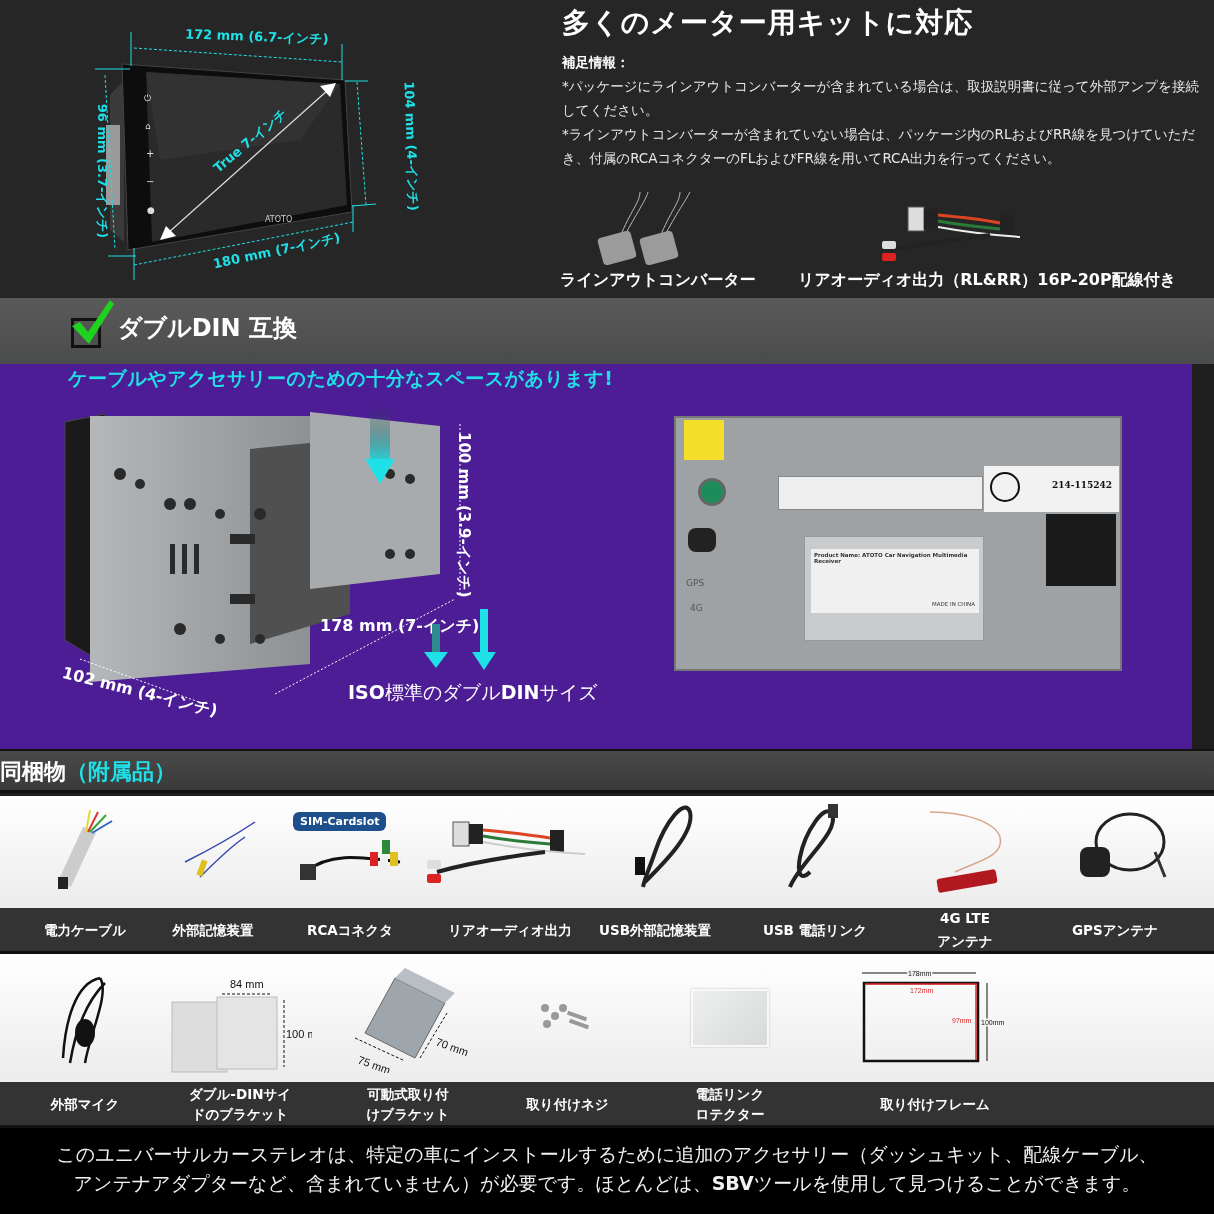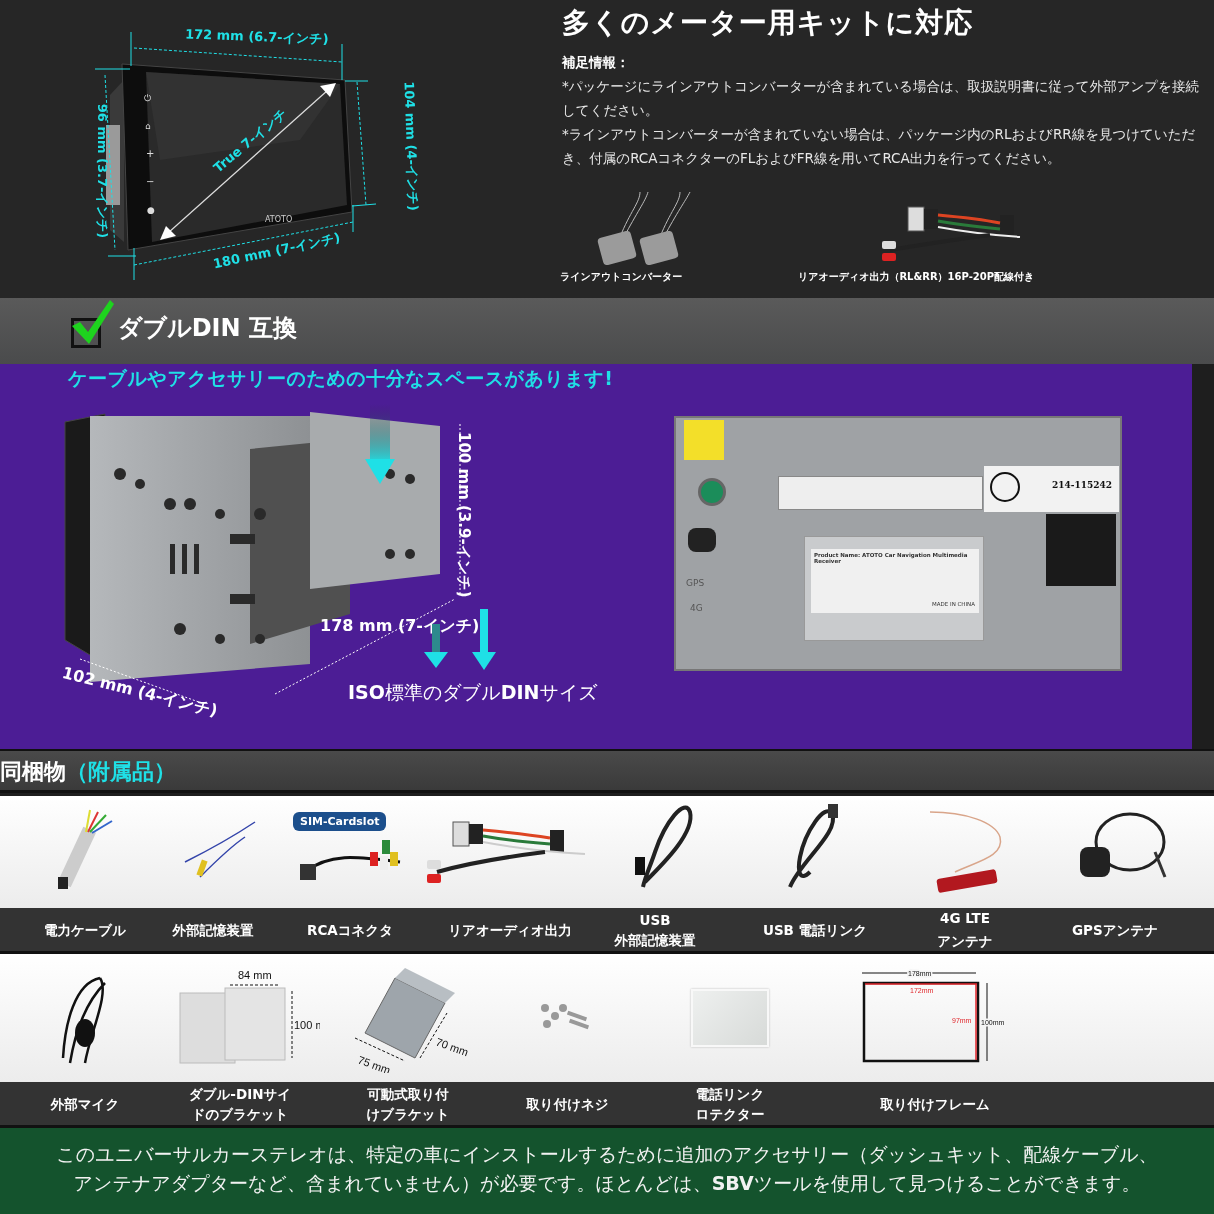--- a/index.html
+++ b/index.html
@@ -8,42 +8,42 @@
   .abs { position: absolute; }
   .cyan { color: #1fe0e6; }
 
   
   #top { left: 0; top: 0; width: 1214px; height: 298px; background: #262626; }
   #head-unit { left: 0; top: 0; width: 550px; height: 298px; }
   .dim-text { color: #1fe0e6; font-weight: bold; font-size: 13px; white-space: nowrap; }
   .title-main { left: 562px; top: 4px; font-size: 28px; font-weight: bold; color: #fff; letter-spacing: 1px; }
   .notes { left: 562px; top: 50px; width: 640px; font-size: 13.5px; line-height: 24px; color: #e8e8e8; }
   .notes .bold { font-weight: bold; color: #fff; }
-  .part-label { font-size: 10px; font-weight: bold; color: #fff; white-space: nowrap; }
+  .part-label { font-size: 16px; font-weight: bold; color: #fff; white-space: nowrap; }
 
   
   #din-band { left: 0; top: 298px; width: 1214px; height: 66px; background: linear-gradient(#5a5a5a, #4a4b4c); }
   .din-title { left: 118px; top: 14px; font-size: 24px; font-weight: bold; color: #fff; }
   .checkbox { left: 71px; top: 20px; width: 30px; height: 30px; border: 3px solid #111; }
   #din-section { left: 0; top: 364px; width: 1192px; height: 385px; background: #4c1d95; }
   .space-note { left: 68px; top: 2px; font-size: 19px; font-weight: bold; color: #1fe0e6; letter-spacing: 0.5px; }
 
   
   #acc-header { left: 0; top: 749px; width: 1214px; height: 44px; background: linear-gradient(#4a4a4a, #3a3a3a); border-top: 2px solid #111; border-bottom: 3px solid #111; }
   .acc-title { left: 0; width: 1214px; top: 6px; text-align: left; font-size: 22px; font-weight: bold; }
 
   
   .acc-row { left: 0; width: 1214px; background: linear-gradient(#ffffff, #ececec); }
   .acc-labels { left: 0; width: 1214px; background: #333; border-bottom: 3px solid #111; }
   .acc-item { position: absolute; top: 0; height: 100%; display: flex; align-items: center; justify-content: center; }
   .acc-label { position: absolute; top: 0; height: 100%; display: flex; align-items: center; justify-content: center; text-align: center; font-size: 13.5px; font-weight: bold; line-height: 20px; color: #fff; }
   .sim-bubble { background: #1c4f8c; color: #fff; font-size: 11px; font-weight: bold; border-radius: 6px; padding: 3px 7px; position: absolute; }
 
   
-  #footer { left: 0; top: 1128px; width: 1214px; height: 86px; background: #14532d; }
+  #footer { left: 0; top: 1128px; width: 1214px; height: 86px; background: #000000; }
   .footer-text { left: 0; width: 1214px; top: 12px; text-align: center; font-size: 19px; line-height: 29px; color: #f2f2f2; }
 </style>
 </head>
 <body>
 
 <div id="top" class="abs">
 
   <div id="head-unit" class="abs">
     <svg width="550" height="298" viewBox="0 0 550 298">
 
@@ -285,40 +285,40 @@
         <line x1="95" y1="45" x2="105" y2="70" stroke="#333" stroke-width="3"></line>
       </svg>
   </div>
 </div>
 
 <div class="abs acc-labels" style="top:908px;height:46px;">
   <div class="acc-label" style="left:20px;width:130px;">電力ケーブル</div>
   <div class="acc-label" style="left:148px;width:130px;">外部記憶装置</div>
   <div class="acc-label" style="left:285px;width:130px;">RCAコネクタ</div>
   <div class="acc-label" style="left:425px;width:170px;text-align:right;">リアオーディオ出力</div>
-  <div class="acc-label" style="left:590px;width:130px;flex-direction:column;">
+  <div class="acc-label" style="left:590px;width:130px;flex-direction:row;">
     <span>USB</span>
       <span>外部記憶装置</span>
   </div>
   <div class="acc-label" style="left:745px;width:140px;">USB 電話リンク</div>
   <div class="acc-label" style="left:900px;width:130px;flex-direction:column;justify-content:space-between;">
     <span>4G LTE</span>
       <span>アンテナ</span>
   </div>
   <div class="acc-label" style="left:1040px;width:150px;">GPSアンテナ</div>
 </div>
 
 <div class="abs acc-row" style="top:954px;height:128px;">
   <div class="acc-item" style="left:20px;width:130px;">
     <svg width="80" height="110">
         <path d="M55,15 C30,20 20,60 18,95 M55,15 C65,30 45,70 40,100 M60,20 C40,40 30,70 25,100" stroke="#111" stroke-width="2.5" fill="none"></path>
         <ellipse cx="40" cy="70" rx="10" ry="14" fill="#111"></ellipse>
       </svg>
   </div>
-  <div class="acc-item" style="left:170px;width:150px;">
+  <div class="acc-item" style="left:162px;width:150px;align-items:flex-end;">
     <svg width="160" height="110" font-family="Liberation Sans, sans-serif">
       <rect x="10" y="30" width="55" height="70" fill="#ddd" stroke="#bbb"></rect>
       <rect x="55" y="25" width="60" height="72" fill="#e4e4e4" stroke="#bbb"></rect>
       <line x1="60" y1="22" x2="108" y2="22" stroke="#111" stroke-dasharray="3,2"></line>
       <line x1="122" y1="28" x2="122" y2="95" stroke="#111" stroke-dasharray="3,2"></line>
       <text x="68" y="16" font-size="11" fill="#111">84 mm</text>
       <text x="124" y="66" font-size="11" fill="#111">100 mm</text>
     </svg>
   </div>
   <div class="acc-item" style="left:335px;width:150px;">

